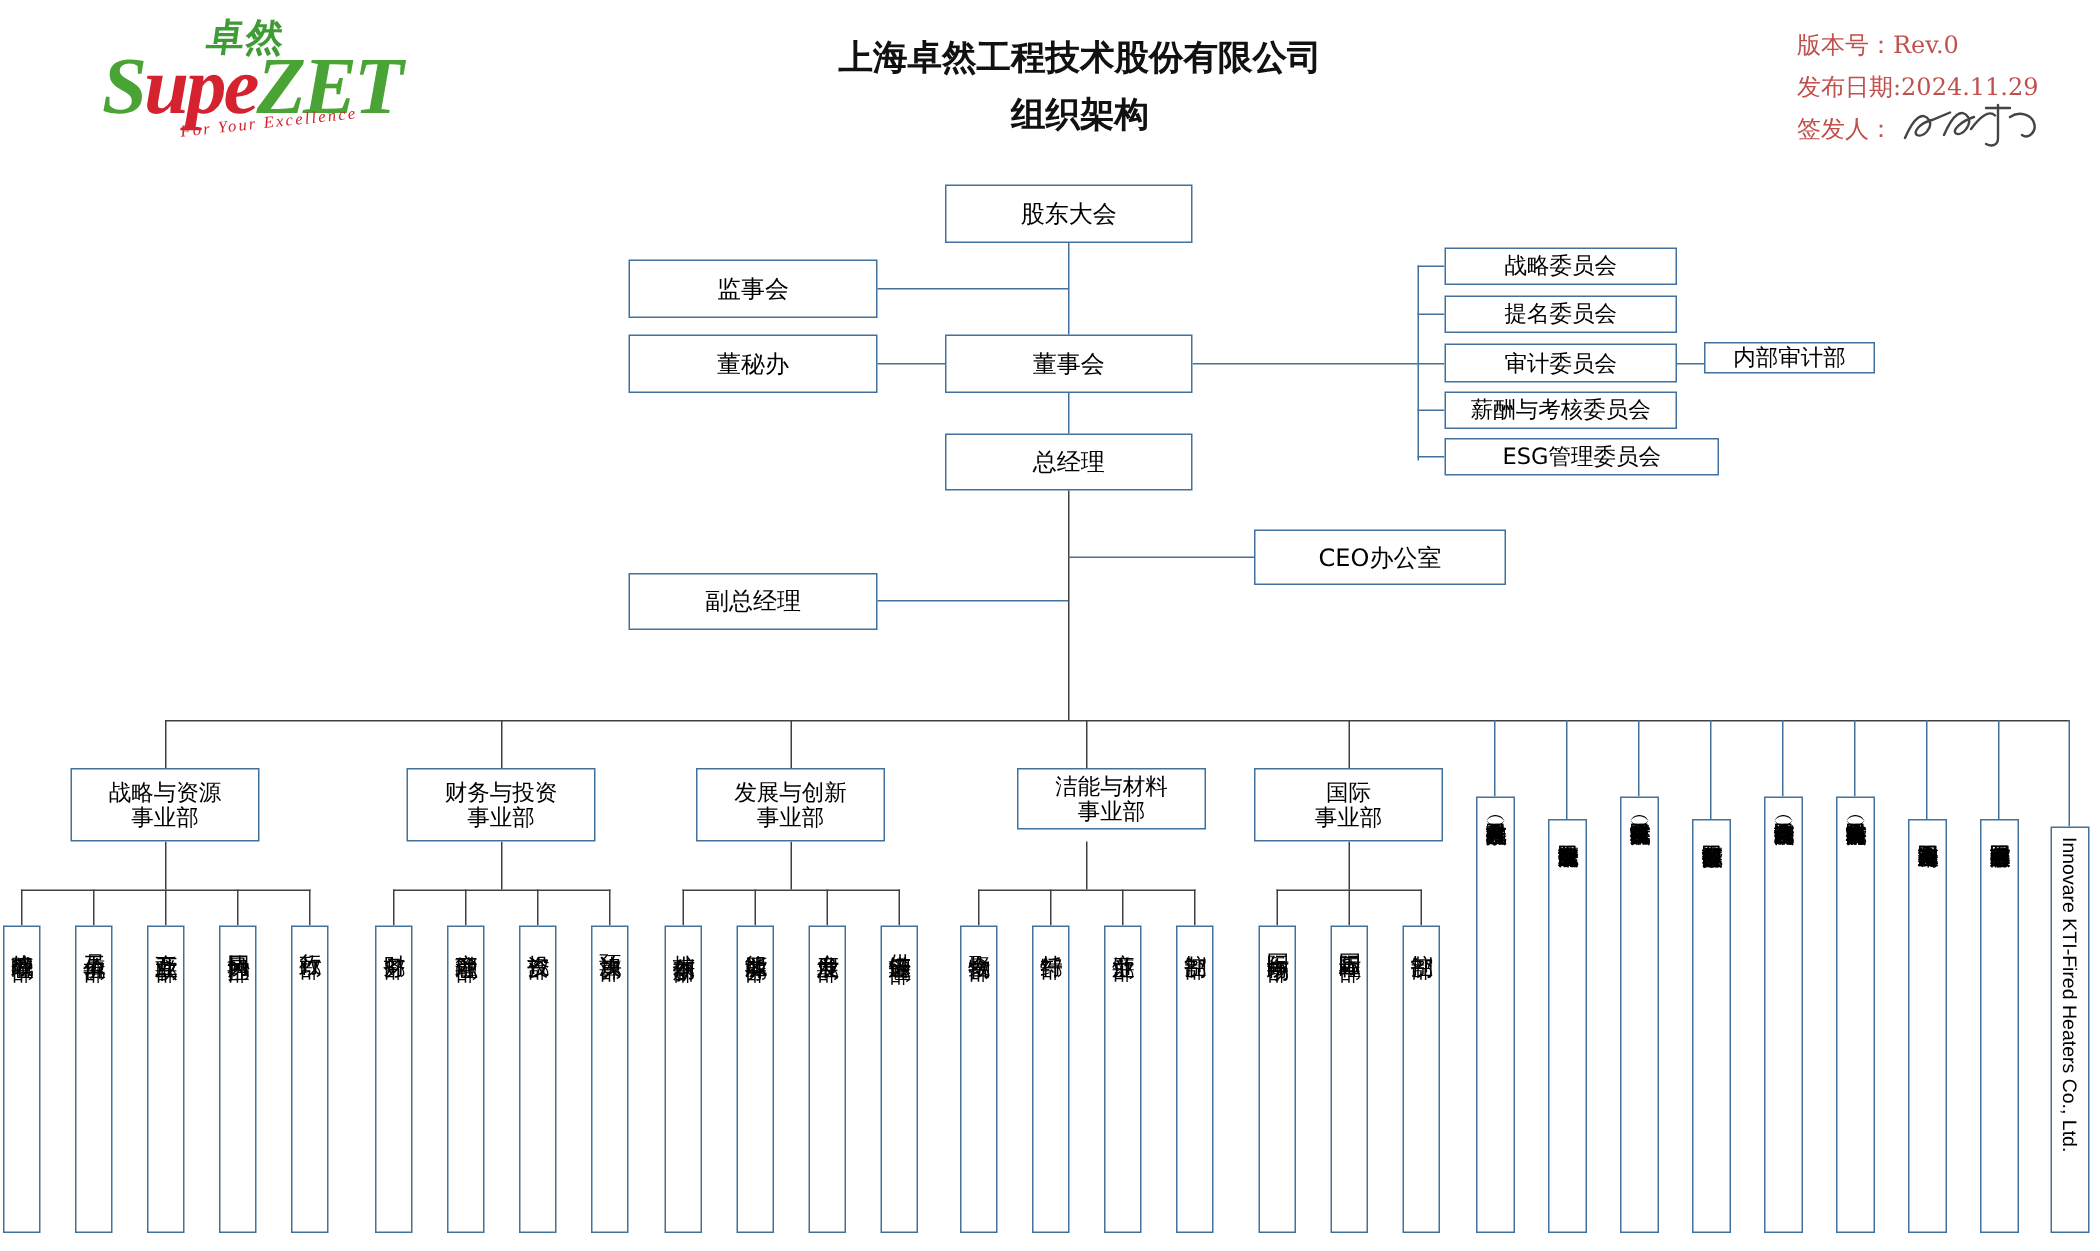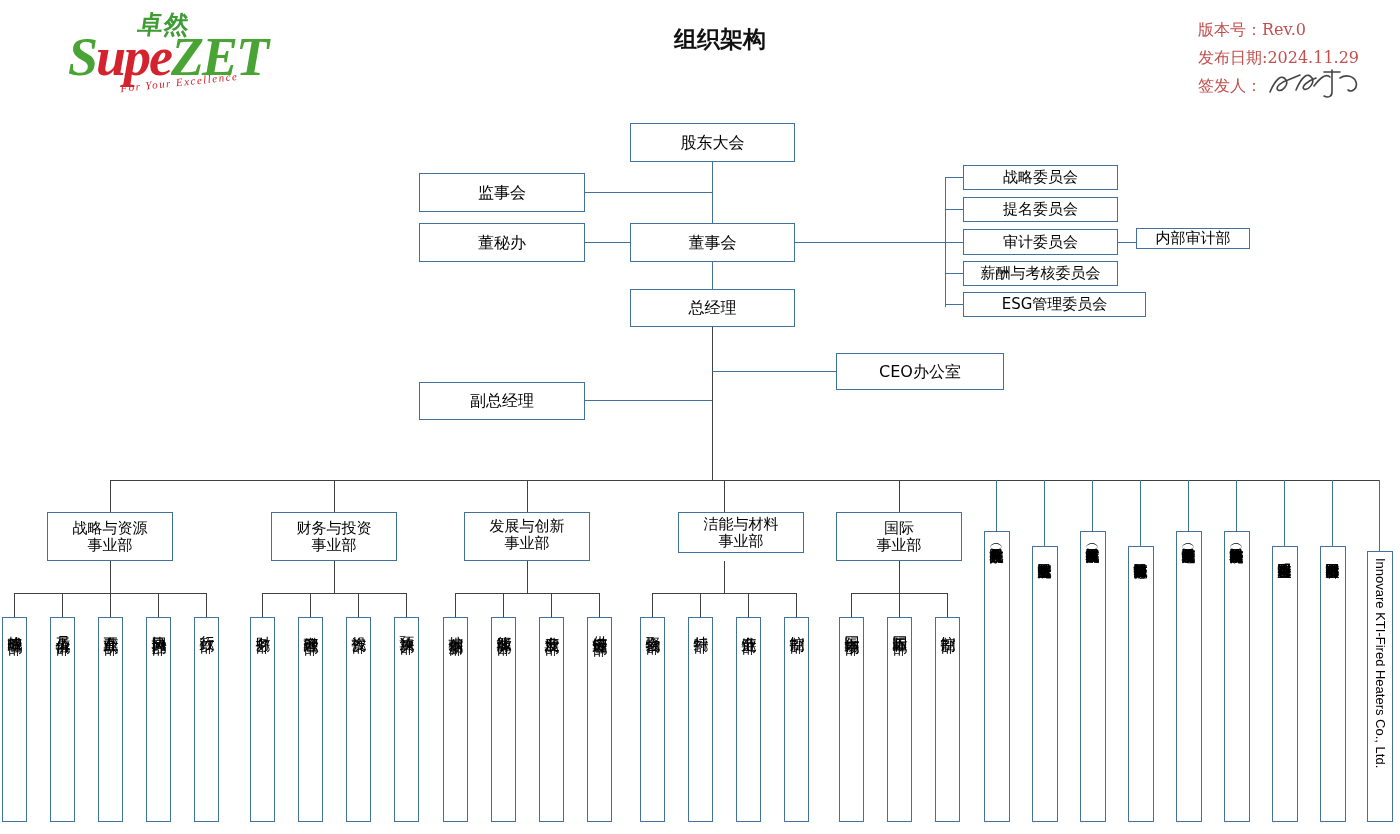--- a/index.html
+++ b/index.html
@@ -130,20 +130,21 @@
 
 <div id="page">
 
   <div id="logo">
     <div class="zh">卓然</div>
     <div class="wordmark"><span class="g">S</span><span class="r">upe</span><span class="g">ZET</span></div>
     <div class="tagline">For Your Excellence</div>
   </div>
 
   <div id="title">
+    <div>上海卓然工程技术股份有限公司</div>
     <div>组织架构</div>
   </div>
 
   <div id="meta">
     <div class="row">版本号：Rev.0</div>
     <div class="row">发布日期:2024.11.29</div>
     <div class="row">
       <span>签发人：</span>
       <svg id="signature" viewBox="0 0 110 34">
         <path d="M4 26 C10 12, 16 8, 20 14 C23 19, 16 26, 12 24 C9 22, 14 16, 22 14 L34 9
@@ -244,21 +245,21 @@
       <span class="vtext">产融管理部</span>
     </div>
   <div class="vbox" style="left:346px; top:617px; width:25px; height:205px;">
       <span class="vtext">投资部</span>
     </div>
   <div class="vbox" style="left:394px; top:617px; width:25px; height:205px;">
       <span class="vtext">预决算部</span>
     </div>
 
   <div class="ln dark-v" style="left:527px; top:480px; height:32px;"></div>
-  <div class="box t15 two-line" style="left:464px; top:512px; width:126px; height:49px;font-family:Liberation Mono, monospace;">发展与创新
+  <div class="box t15 two-line" style="left:464px; top:512px; width:126px; height:49px;">发展与创新
 事业部</div>
   <div class="ln dark-v" style="left:527px; top:561px; height:32px;"></div>
   <div class="ln dark-h" style="left:455px; top:593px; width:145px;"></div>
   <div class="ln dark-v" style="left:455px; top:593px; height:24px;"></div>
   <div class="ln dark-v" style="left:503px; top:593px; height:24px;"></div>
   <div class="ln dark-v" style="left:551px; top:593px; height:24px;"></div>
   <div class="ln dark-v" style="left:599px; top:593px; height:24px;"></div>
   <div class="vbox" style="left:443px; top:617px; width:25px; height:205px;">
       <span class="vtext">技术创新部</span>
     </div>

